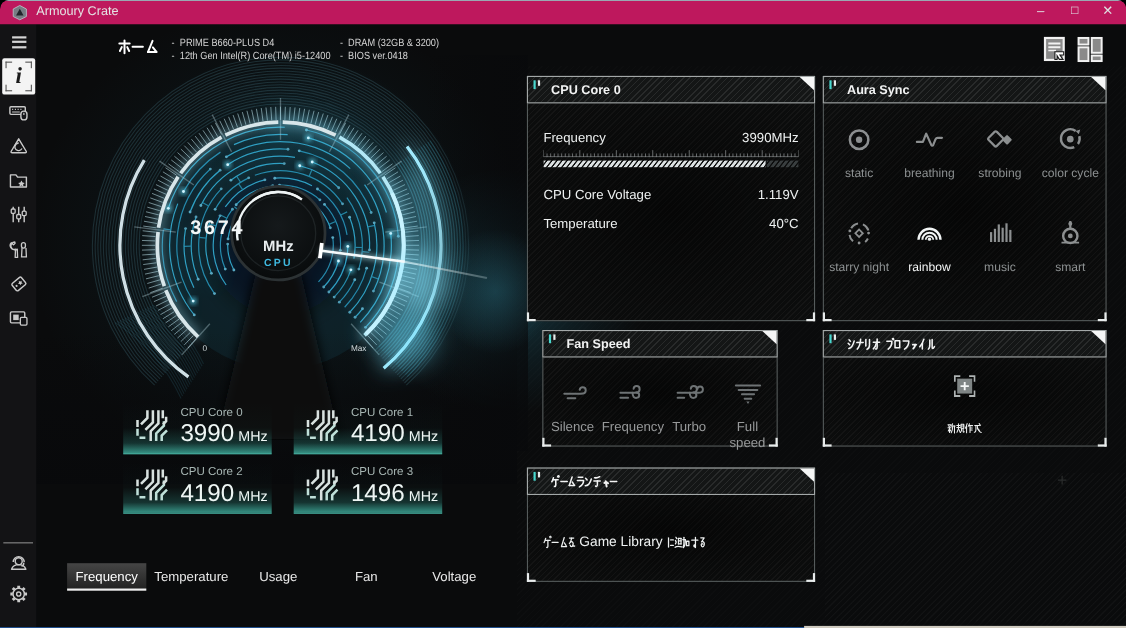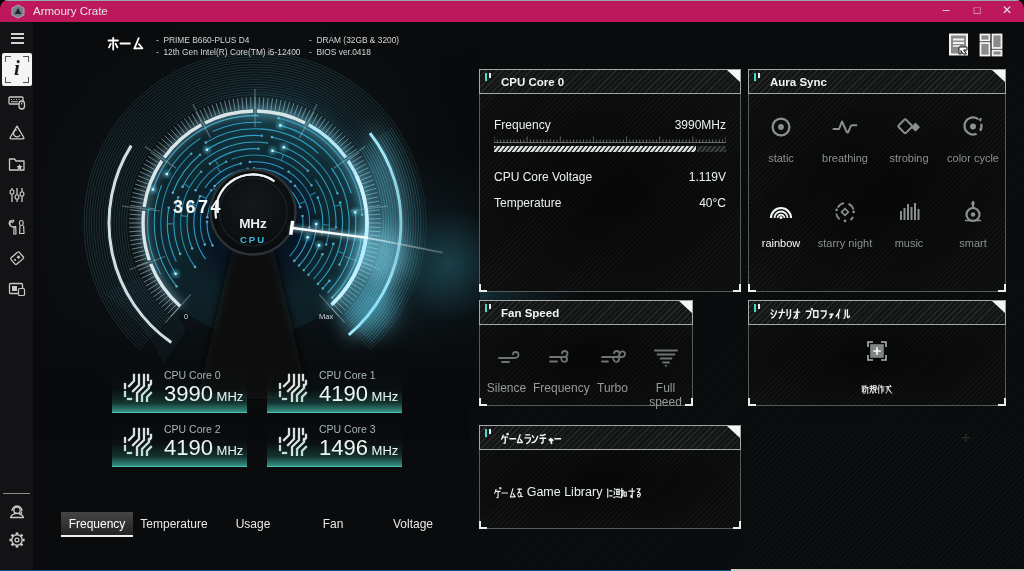--- a/index.html
+++ b/index.html
@@ -883,39 +883,39 @@
                 <path d="M20.0,16.9 A8.5,8.5 0 0 0 21.2,9.8" fill="none" stroke="#8c8f90" stroke-width="2.2"></path>
                 <path d="M17.9,5.0 l4.2,-1.2 l-1.4,4.2 z" fill="#8c8f90"></path>
                 <circle cx="13" cy="12.5" r="3" fill="#8c8f90"></circle>
               </svg></div>
             <div class="alab">color cycle</div>
           </div>
         </div>
         <div class="agrid" style="margin-top:30px">
           <div class="acell">
             <div class="aicon"><svg width="26" height="26" viewBox="0 0 26 26" xmlns="http://www.w3.org/2000/svg" style="">
-                <path d="M3,19 A10,10 0 0 1 23,19" fill="none" stroke="#f2f5f5" stroke-width="2.2"></path>
-                <path d="M6.5,19 A6.5,6.5 0 0 1 19.5,19" fill="none" stroke="#f2f5f5" stroke-width="1.8"></path>
-                <path d="M9.6,19 A3.4,3.4 0 0 1 16.4,19" fill="none" stroke="#f2f5f5" stroke-width="1.6"></path>
-                <circle cx="13" cy="18.4" r="1.5" fill="#f2f5f5"></circle>
-              </svg></div>
-            <div class="alab sel">rainbow</div>
-          </div>
-          <div class="acell">
-            <div class="aicon"><svg width="26" height="26" viewBox="0 0 26 26" xmlns="http://www.w3.org/2000/svg" style="">
                 <rect x="10.6" y="10.6" width="4.8" height="4.8" transform="rotate(45 13 13)" fill="none" stroke="#8c8f90" stroke-width="1.6"></rect>
                 <path d="M5.8,8.5 A9,9 0 0 1 12,4.1" fill="none" stroke="#8c8f90" stroke-width="1.8"></path>
                 <path d="M21.5,10.5 A9,9 0 0 0 16.5,4.9" fill="none" stroke="#8c8f90" stroke-width="1.8"></path>
                 <path d="M7.5,20.4 A9,9 0 0 1 4.3,14.5" fill="none" stroke="#8c8f90" stroke-width="1.8"></path>
                 <path d="M18.5,21 A9,9 0 0 0 21.8,15" fill="none" stroke="#8c8f90" stroke-width="1.8" stroke-dasharray="4 3"></path>
                 <circle cx="4.6" cy="10.9" r="1.3" fill="#8c8f90"></circle>
                 <circle cx="13" cy="21.9" r="1.3" fill="#8c8f90"></circle>
                 <circle cx="21.6" cy="12.9" r="1.3" fill="#8c8f90"></circle>
               </svg></div>
             <div class="alab">starry night</div>
+          </div>
+          <div class="acell">
+            <div class="aicon"><svg width="26" height="26" viewBox="0 0 26 26" xmlns="http://www.w3.org/2000/svg" style="">
+                <path d="M3,19 A10,10 0 0 1 23,19" fill="none" stroke="#f2f5f5" stroke-width="2.2"></path>
+                <path d="M6.5,19 A6.5,6.5 0 0 1 19.5,19" fill="none" stroke="#f2f5f5" stroke-width="1.8"></path>
+                <path d="M9.6,19 A3.4,3.4 0 0 1 16.4,19" fill="none" stroke="#f2f5f5" stroke-width="1.6"></path>
+                <circle cx="13" cy="18.4" r="1.5" fill="#f2f5f5"></circle>
+              </svg></div>
+            <div class="alab sel">rainbow</div>
           </div>
           <div class="acell">
             <div class="aicon"><svg width="26" height="26" viewBox="0 0 26 26" xmlns="http://www.w3.org/2000/svg" style="">
                 <rect x="4" y="12" width="2" height="9" fill="#8c8f90"></rect>
                 <rect x="7.5" y="9" width="2" height="12" fill="#8c8f90"></rect>
                 <rect x="11" y="5" width="2" height="16" fill="#8c8f90"></rect>
                 <rect x="14.5" y="8" width="2" height="13" fill="#8c8f90"></rect>
                 <rect x="18" y="4" width="2" height="17" fill="#8c8f90"></rect>
                 <rect x="21.5" y="10" width="2" height="11" fill="#8c8f90"></rect>
               </svg></div>
@@ -929,21 +929,21 @@
                 <circle cx="13" cy="15.5" r="2.2" fill="#8c8f90"></circle>
                 <path d="M5,21.5 h16" stroke="#8c8f90" stroke-width="1.6"></path>
               </svg></div>
             <div class="alab">smart</div>
           </div>
         </div>
       </div>
 <span class="cbl"></span>
       <span class="cbr"></span>
 </div>
-    <div class="panel" style="left:479px;top:300px;width:214px;height:106px">
+    <div class="panel" style="left:493px;top:300px;width:214px;height:106px">
 <div class="phead"><span class="pglitch"></span><span class="pglitch2"></span>Fan Speed<span class="ptri"></span></div>
 <div class="pbody">
         <div class="fgrid">
           <div class="fcell">
             <div class="ficon"><svg width="26" height="26" viewBox="0 0 26 26" xmlns="http://www.w3.org/2000/svg" style="">
                 <path d="M5,14 h15 q4.5,0 4.5,-3.2 q0,-2.8 -2.8,-2.8 q-2.5,0 -2.7,2.4" fill="none" stroke-linecap="round" stroke-linejoin="round" stroke="#6e7375" stroke-width="1.8"></path>
                 <path d="M8,18 h7" fill="none" stroke-linecap="round" stroke-linejoin="round" stroke="#6e7375" stroke-width="1.8"></path>
               </svg></div>
             <div class="flab">Silence</div>
           </div>

